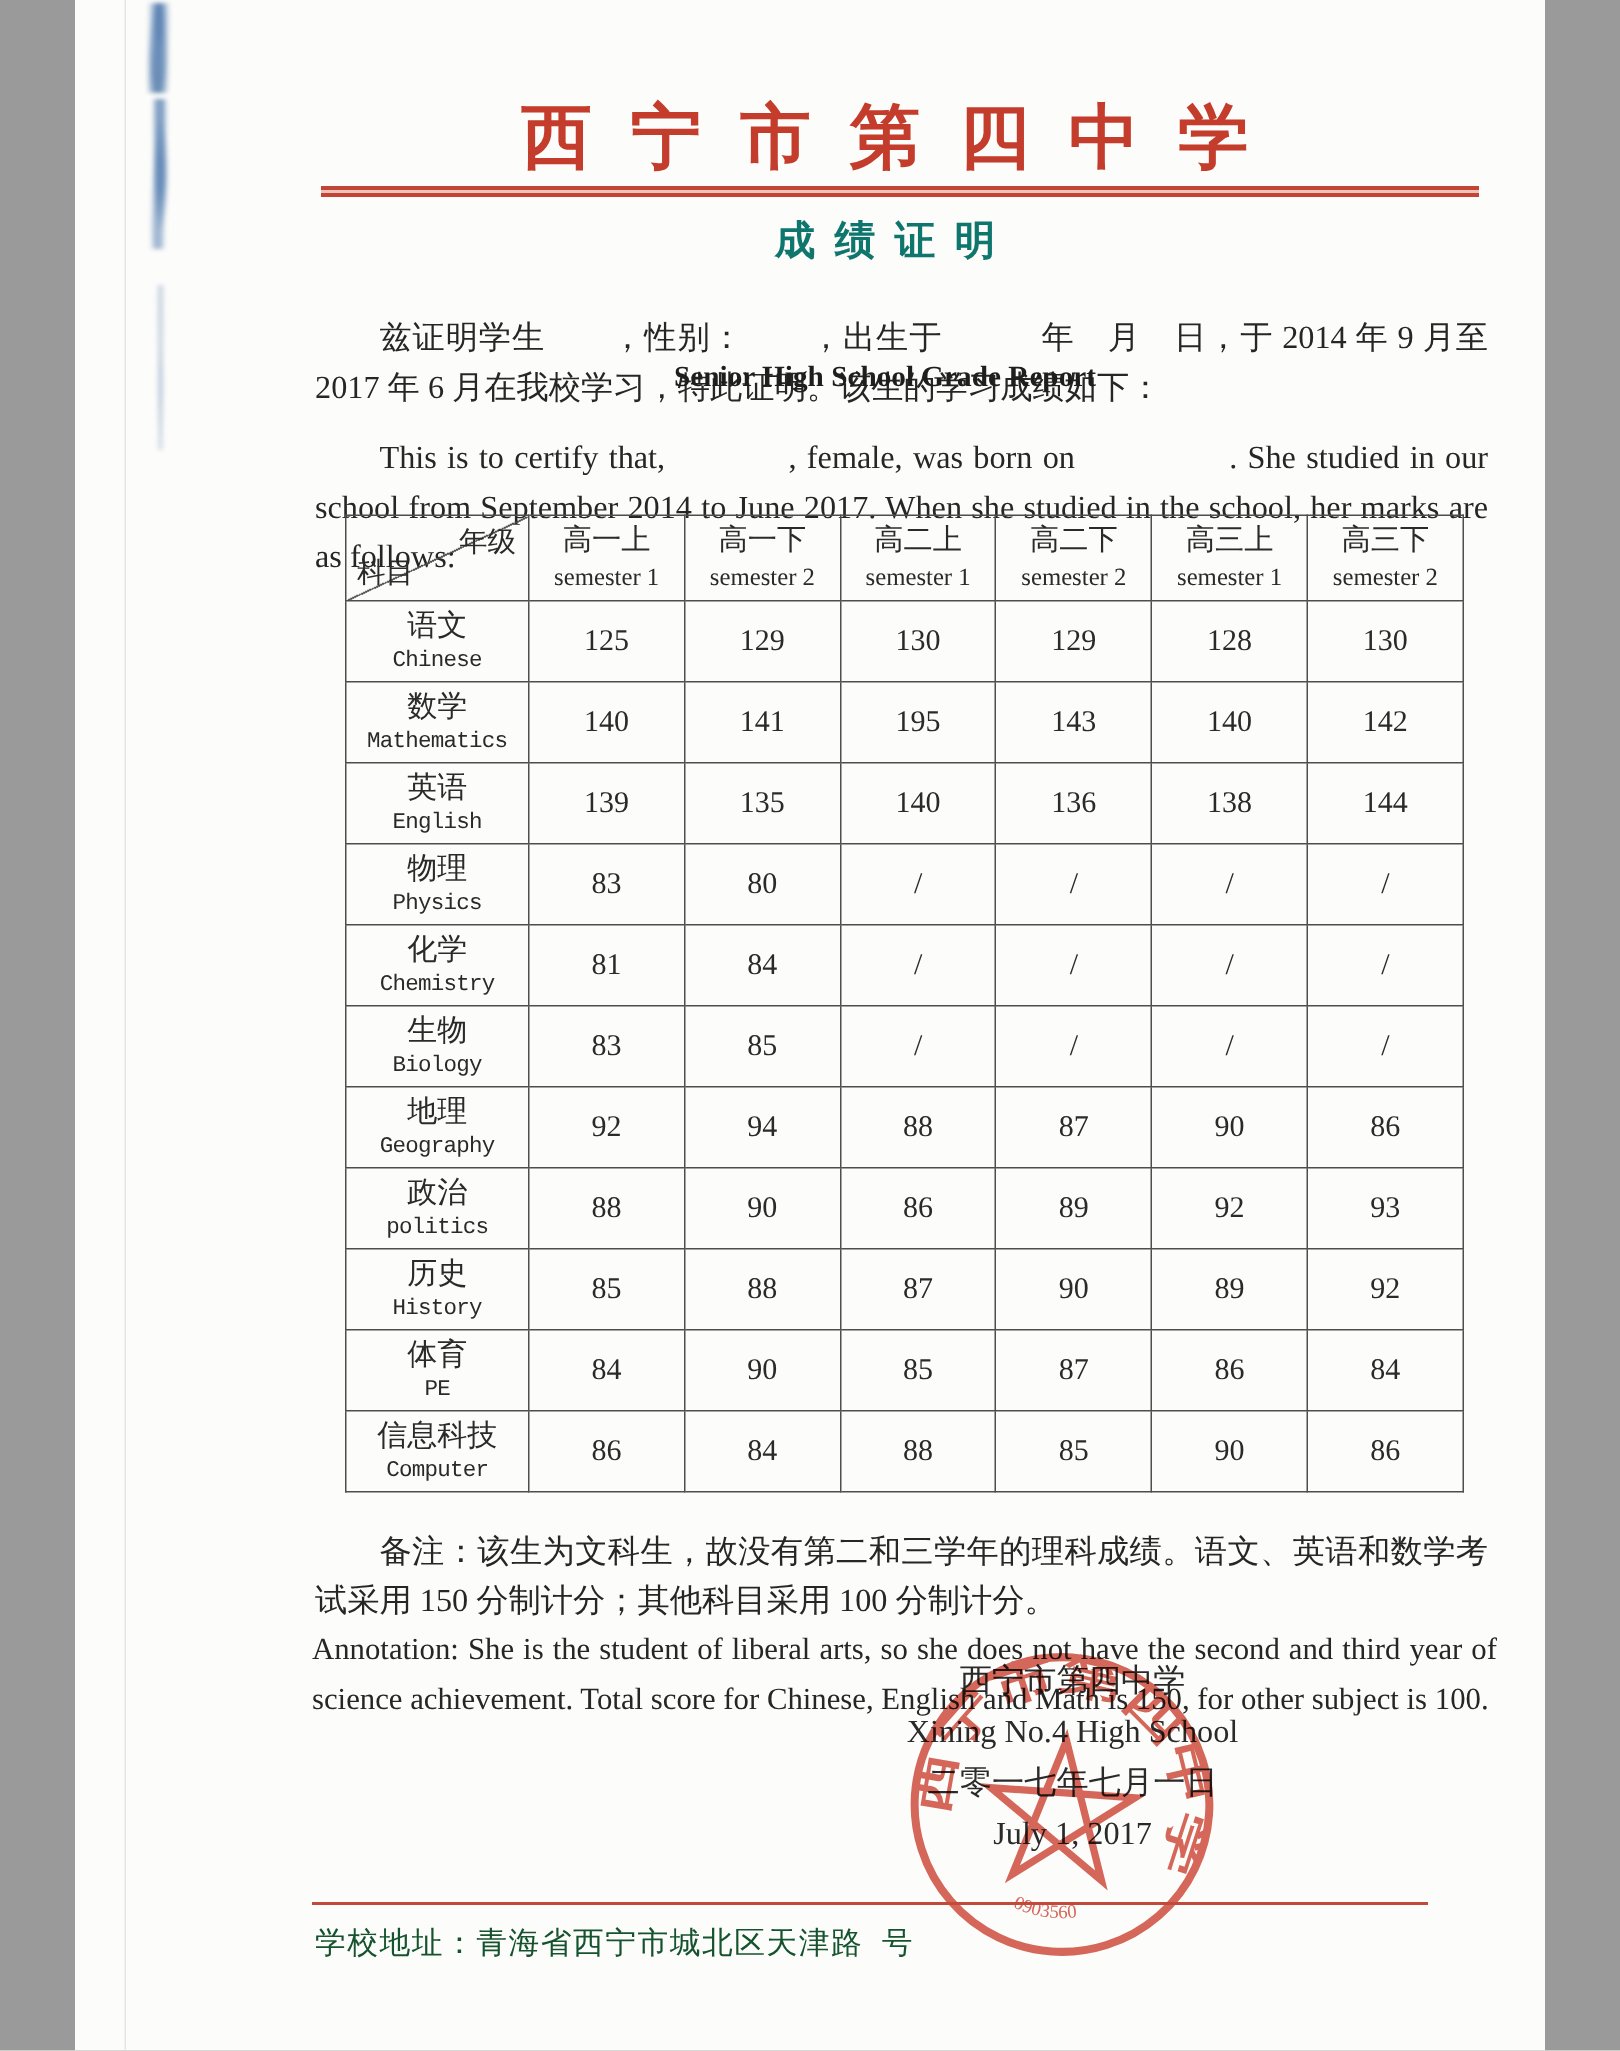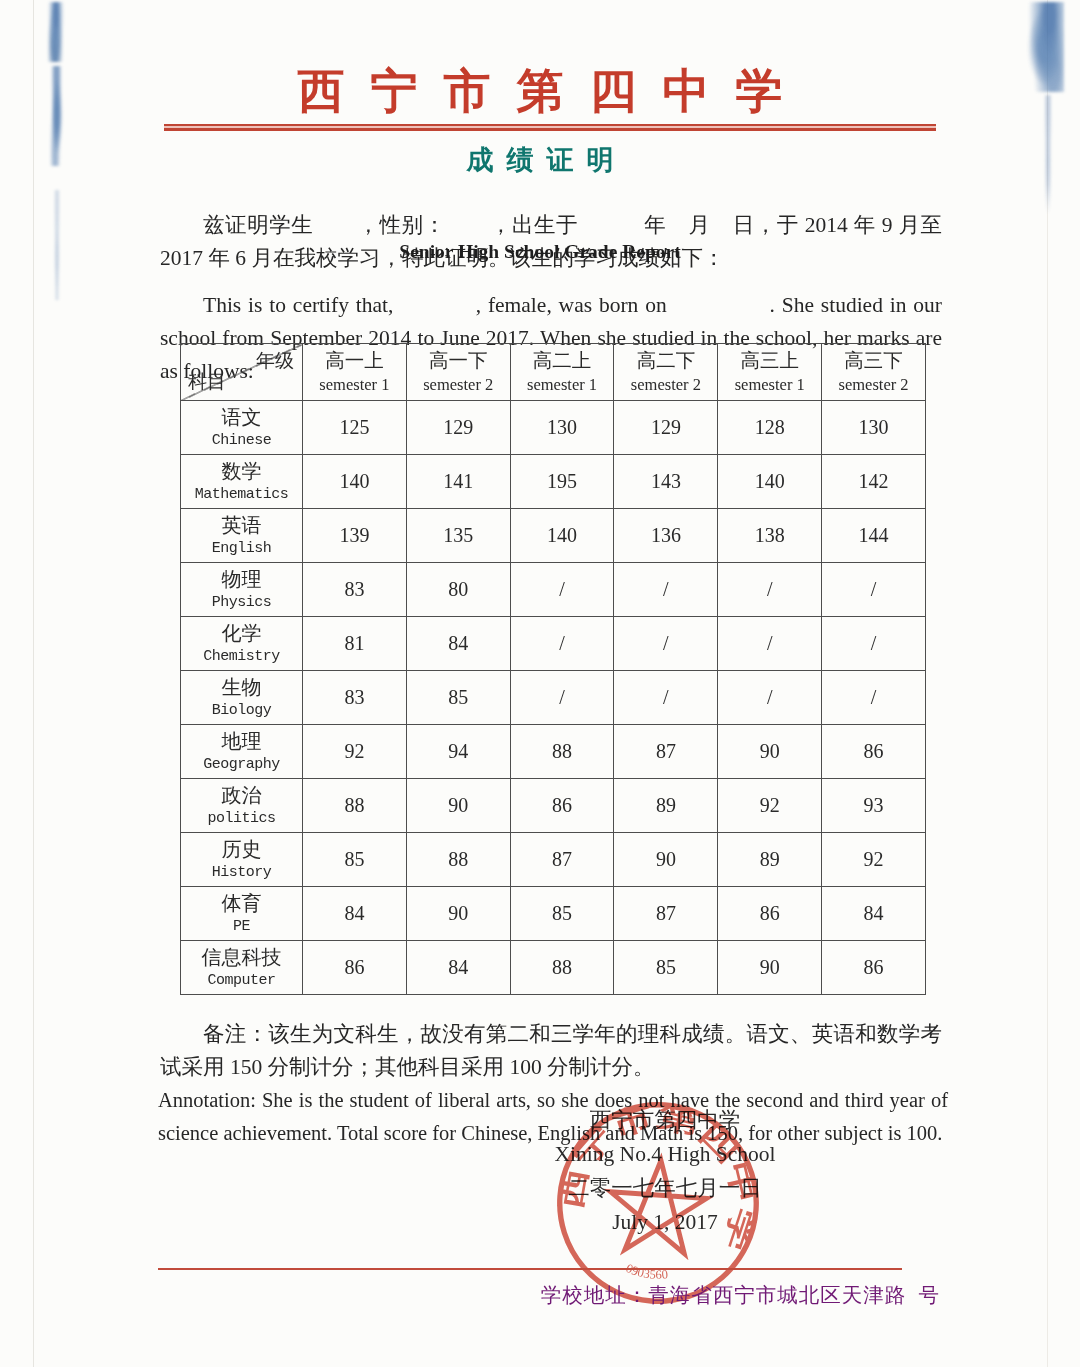--- a/index.html
+++ b/index.html
@@ -2,21 +2,21 @@
 <html><head>
 <meta charset="utf-8">
 <style>
   html,body{margin:0;padding:0;}
   body{
     background:#9a9a9a;
     font-family:"Liberation Serif", serif;
   }
   .page{
     position:relative;
-    width:1080px;height:1367px;
+    width:980px;height:1367px;
     margin:0 auto;
     background:#fcfcfa;
     overflow:hidden;
     color:#262626;
   }
   
   .edge-line{position:absolute;top:0;bottom:0;width:1px;background:#e6e5e0;}
   .edge-line.left{left:33px;}
   .edge-line.right{left:1047px;background:#edebe6;}
   
@@ -105,21 +105,21 @@
     position:absolute;left:551px;top:1096px;width:214px;height:214px;
     opacity:.82;mix-blend-mode:multiply;
     transform:rotate(4deg);
   }
   .footer-rule{
     position:absolute;left:158px;top:1268px;width:744px;height:2px;
     background:#c14b3b;
   }
   .footer-address{
     position:absolute;left:160px;top:1281px;width:780px;
-    text-align:right;font-size:20.5px;color:#701a75;letter-spacing:1px;
+    text-align:left;font-size:20.5px;color:#14532d;letter-spacing:1px;
   }
 </style>
 </head>
 <body>
 
 <div class="page">
 
   <div class="edge-line left"></div>
   <div class="edge-line right"></div>
   <div class="smudge s1"></div>

